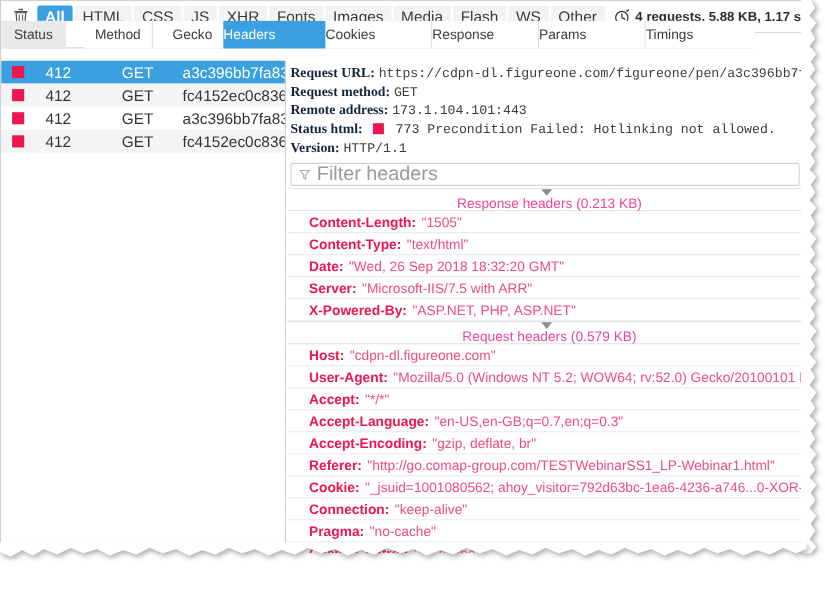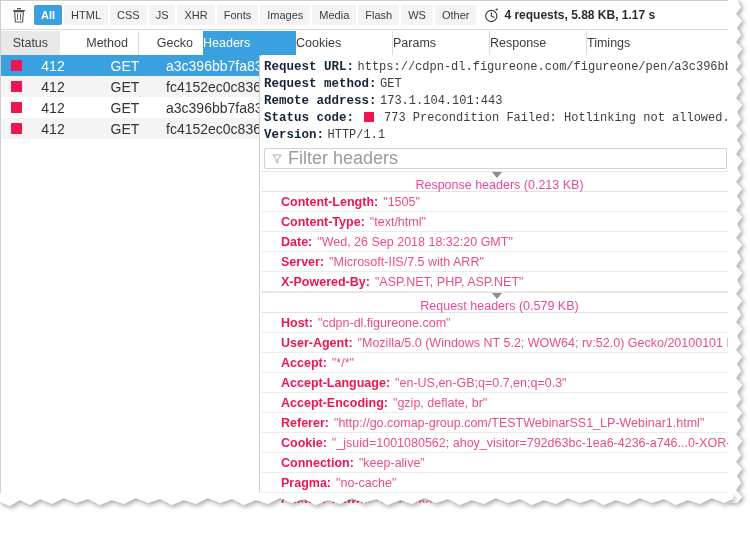--- a/index.html
+++ b/index.html
@@ -71,21 +71,21 @@
     width: 24px; height: 22px;
     display: flex; align-items: center; justify-content: center;
     margin-right: 3px;
     cursor: pointer;
   }
   .filter-btn {
     height: 20px;
     line-height: 20px;
     padding: 0 7px;
     margin-right: 2px;
-    font-size: 11px;
+    font-size: 14px;
     color: #3b3b3b;
     background: #f3f3f3;
     border-radius: 2px;
     cursor: pointer;
     font-family: "Liberation Sans", sans-serif;
   }
   .filter-btn.active {
     background: #3aa0e0;
     color: #ffffff;
     font-weight: bold;
@@ -96,21 +96,21 @@
     margin-left: 6px;
     font-size: 12px;
     font-weight: bold;
     color: #2d2d2d;
   }
   .summary .clock { margin-right: 5px; display:flex; align-items:center;}
 
   
   .headrow {
     position: absolute;
-    left: 0; top: 30px;
+    left: 0; top: 18px;
     height: 25px;
     width: 685px;
     display: flex;
     box-sizing: border-box;
     border-bottom: 1px solid #d0d0d0;
     background: #ffffff;
   }
   .col-status, .col-method, .col-file {
     height: 25px;
     line-height: 25px;
@@ -213,21 +213,21 @@
   .summary-lines {
     padding: 3px 0 2px 3px;
     font-size: 12.5px;
     line-height: 16px;
     white-space: nowrap;
   }
   .sline { white-space: nowrap; }
   .slabel {
     font-weight: bold;
     color: #14243a;
-    font-family: Liberation Mono, monospace;
+    font-family: Liberation Serif, serif;
   }
   .sval {
     color: #3d3d3d;
     font-family: "Liberation Mono", monospace;
     font-size: 12px;
   }
   .status-sq {
     display: inline-block;
     width: 10px; height: 10px;
     background: #ec1651;
@@ -336,22 +336,22 @@
       </div>
     </div>
 
     <div class="headrow">
       <div class="col-status">Status</div>
       <div class="col-method">Method</div>
       <div class="col-file">Gecko</div>
       <div class="tabs">
         <div class="tab active" style="width:93px">Headers</div>
         <div class="tab" style="width:97px">Cookies</div>
+        <div class="tab" style="width:97px">Response</div>
         <div class="tab" style="width:97px">Params</div>
-        <div class="tab" style="width:97px">Response</div>
         <div class="tab" style="width:99px;border-right:none">Timings</div>
       </div>
     </div>
 
     <div class="leftpane">
 
       <div class="req-row sel">
         <span class="sq"></span>
         <span class="req-status">412</span>
         <span class="req-method">GET</span>
@@ -389,21 +389,21 @@
         </div>
         <div class="sline">
           <span class="slabel">Request method:</span>
           <span class="sval">GET</span>
         </div>
         <div class="sline">
           <span class="slabel">Remote address:</span>
           <span class="sval">173.1.104.101:443</span>
         </div>
         <div class="sline">
-          <span class="slabel">Status code:</span>
+          <span class="slabel">Status html:</span>
           <span class="status-sq"></span>
           <span class="sval">773 Precondition Failed: Hotlinking not allowed.</span>
         </div>
         <div class="sline">
           <span class="slabel">Version:</span>
           <span class="sval">HTTP/1.1</span>
         </div>
       </div>
 
       <div class="filter-box">

